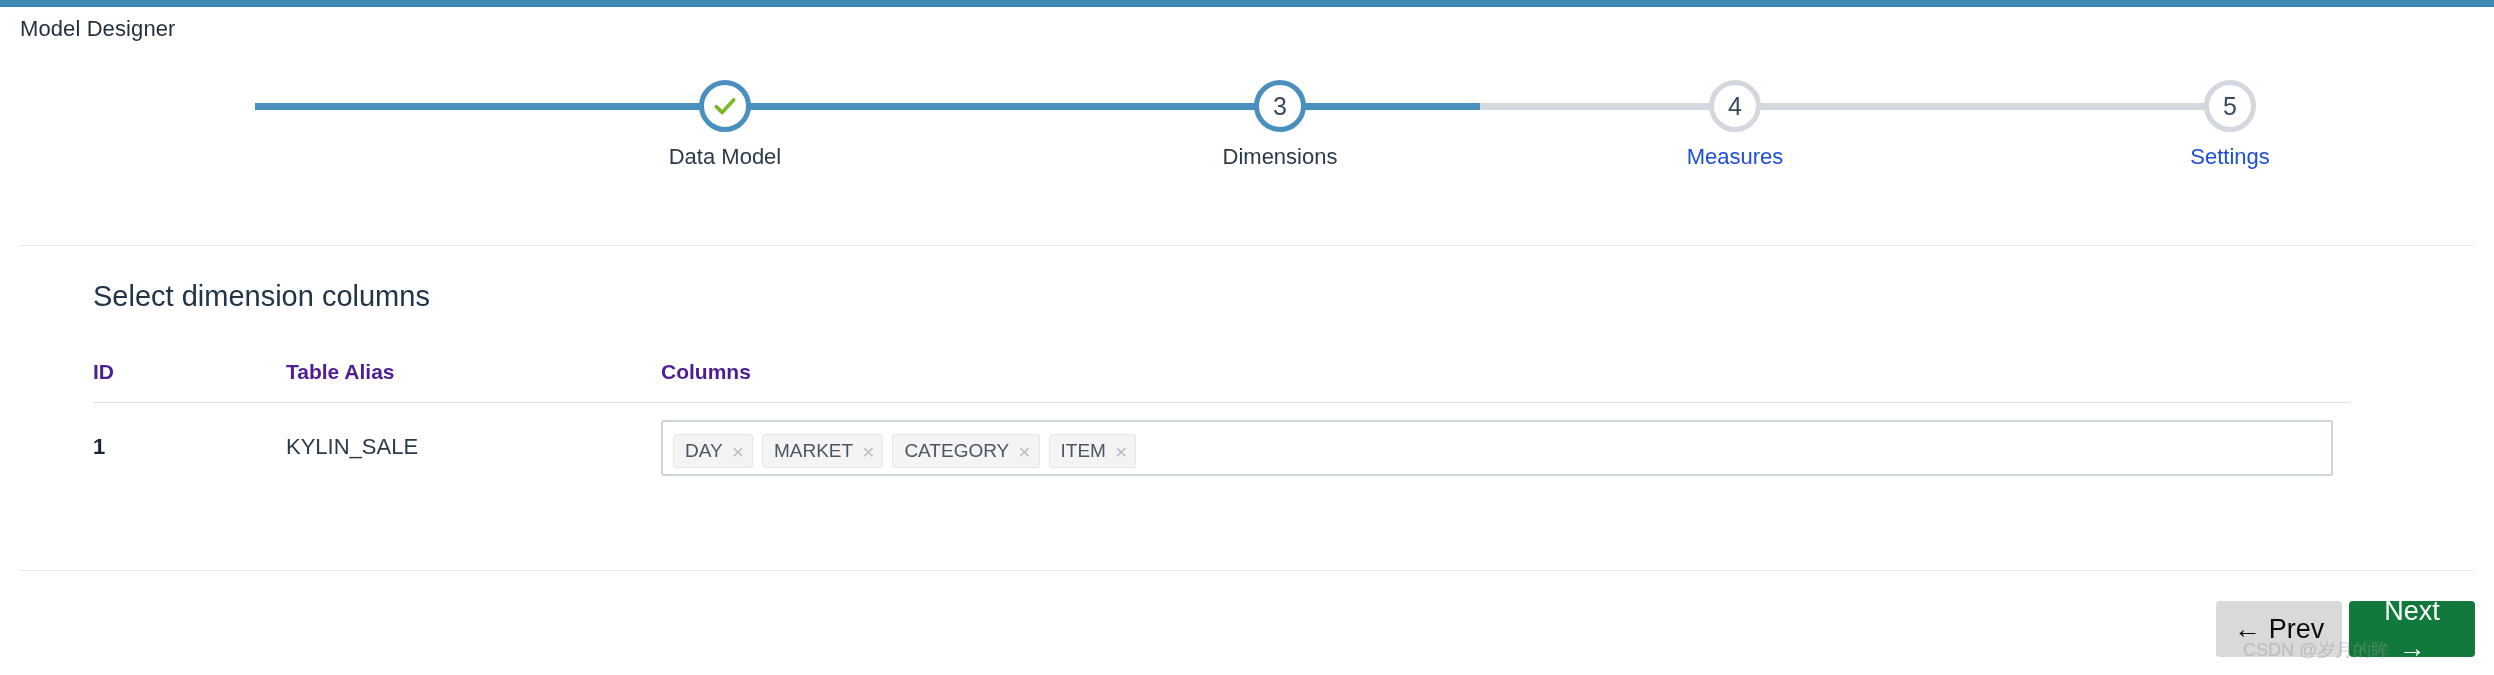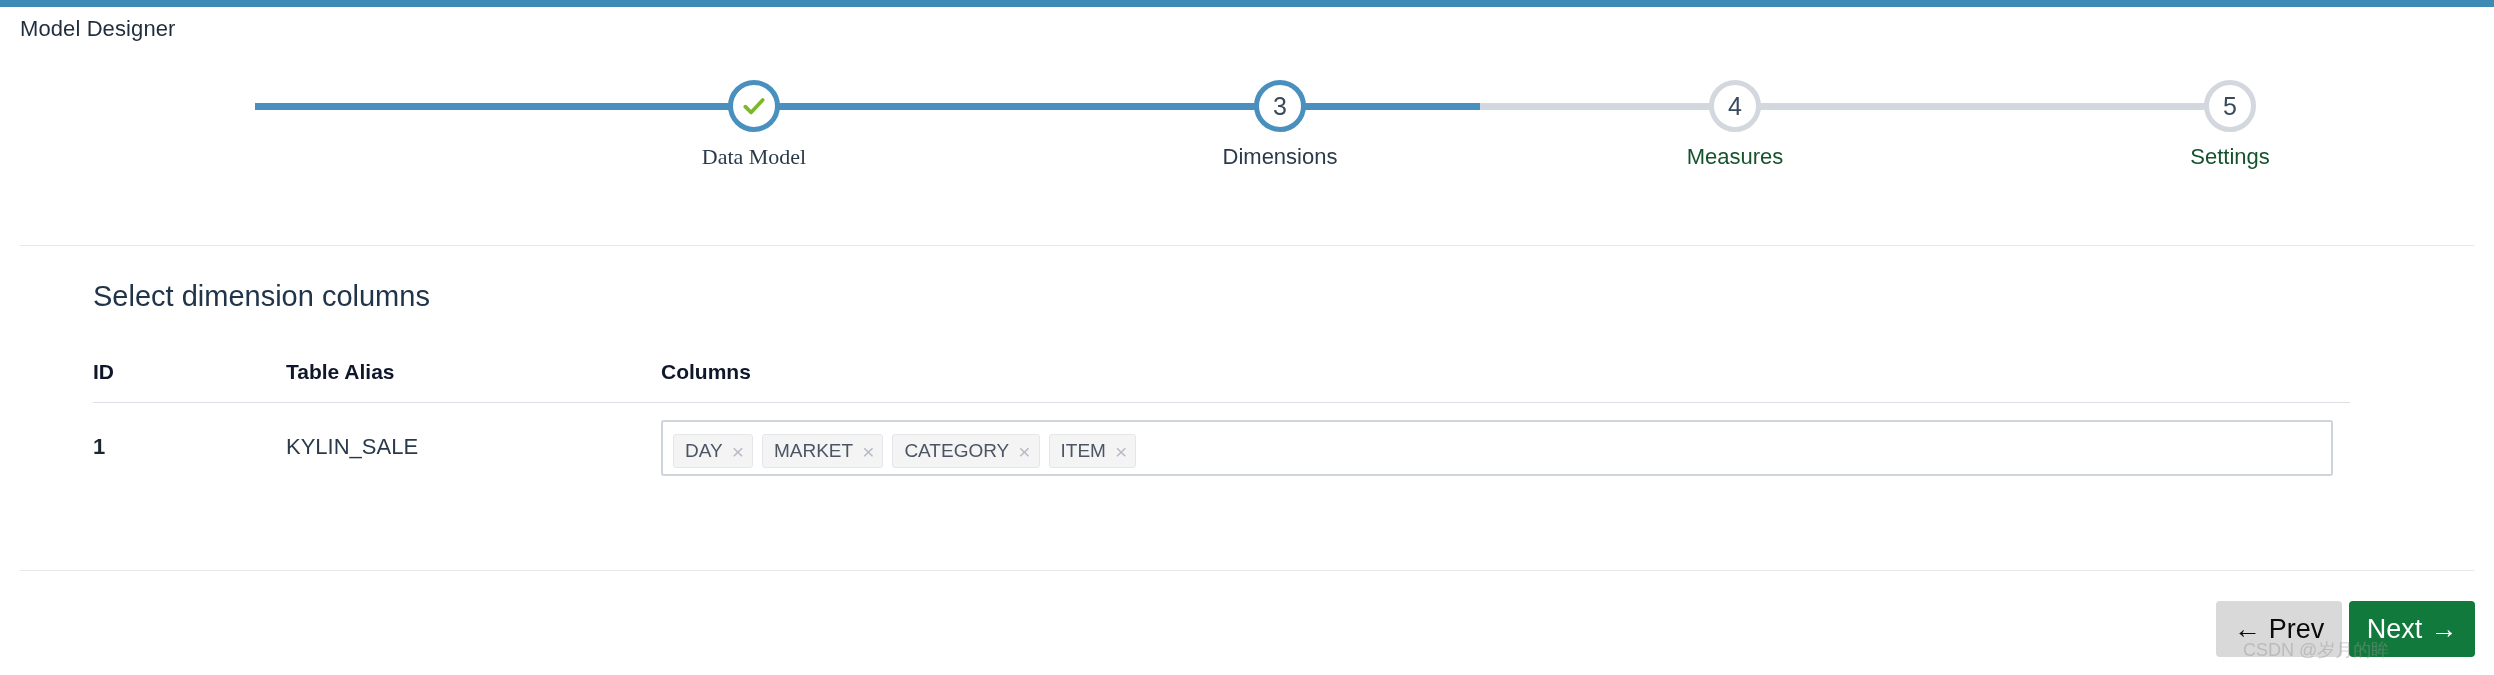--- a/index.html
+++ b/index.html
@@ -76,21 +76,21 @@
     height: 26px;
     display: block;
   }
   .step-label {
     margin-top: 12px;
     font-size: 22px;
     color: #2b3a4a;
     white-space: nowrap;
   }
   .step.pending .step-label {
-    color: #14532d;
+    color: #1d4ed8;
   }
   .connector {
     position: absolute;
     top: 23px;
     height: 7px;
     background: #d3d7de;
     z-index: 1;
   }
   .connector.filled {
     background: #4a90bf;
@@ -123,21 +123,21 @@
   }
   .tbl-head {
     position: relative;
     height: 42px;
   }
   .th {
     position: absolute;
     top: 0;
     font-size: 21px;
     font-weight: bold;
-    color: #0f172a;
+    color: #4c1d95;
     white-space: nowrap;
   }
   .th.c-id    { left: 0px; }
   .th.c-alias { left: 193px; }
   .th.c-cols  { left: 568px; }
 
   .tbl-divider {
     position: absolute;
     left: 0;
     top: 42px;
@@ -232,20 +232,21 @@
     width: 126px;
     background: #d9d9d9;
     color: #0b0b0b;
   }
   .btn-next {
     top: 601px;
     left: 2349px;
     width: 126px;
     background: #12793c;
     color: #ffffff;
+    flex-direction: column;
   }
   .arrow {
     font-size: 27px;
     line-height: 1;
   }
 
   
   .watermark {
     position: absolute;
     top: 638px;
@@ -266,21 +267,21 @@
 
 <div class="stepper">
 
   <div class="connector filled" style="left:255px; width:470px;"></div>
   <div class="connector filled" style="left:725px; width:555px;"></div>
   <div class="connector filled" style="left:1280px; width:200px;"></div>
   <div class="connector" style="left:1480px; width:255px;"></div>
   <div class="connector" style="left:1735px; width:495px;"></div>
 
 
-  <div class="step done" style="left:754px;font-family:Liberation Serif, serif;">
+  <div class="step done" style="left:725px;">
     <div class="step-circle">
       <svg class="chk" viewBox="0 0 24 24">
         <path d="M4 12.6 L9.3 18 L20 6.4" fill="none" stroke="#7cb928" stroke-width="3.4" stroke-linecap="round" stroke-linejoin="round"></path>
       </svg>
     </div>
     <div class="step-label">Data Model</div>
   </div>
 
   <div class="step active" style="left:1280px;">
     <div class="step-circle">

